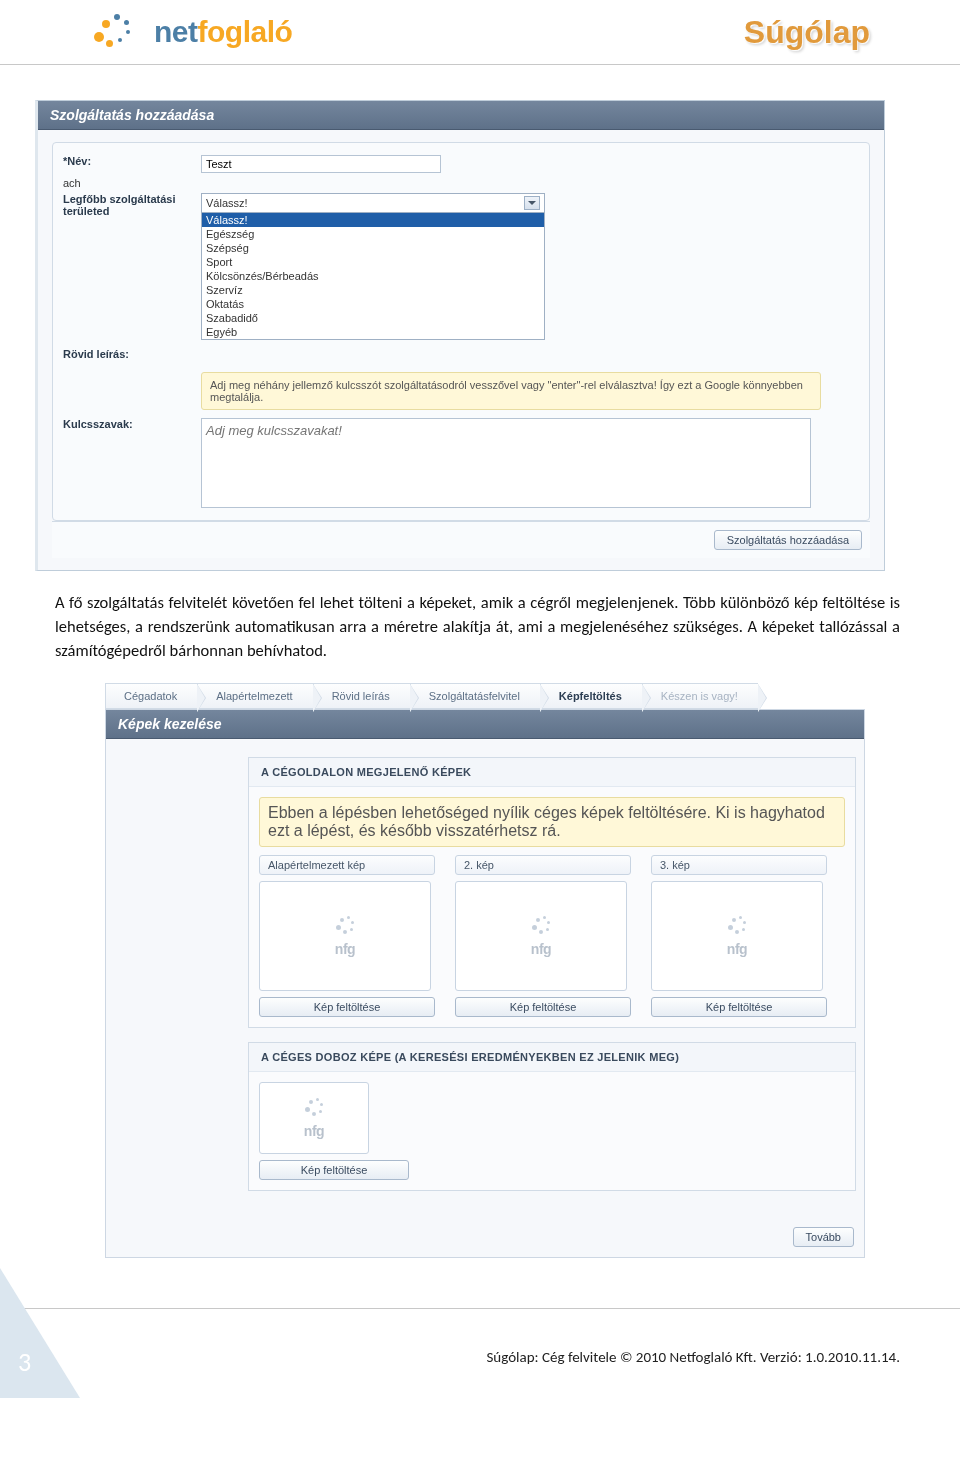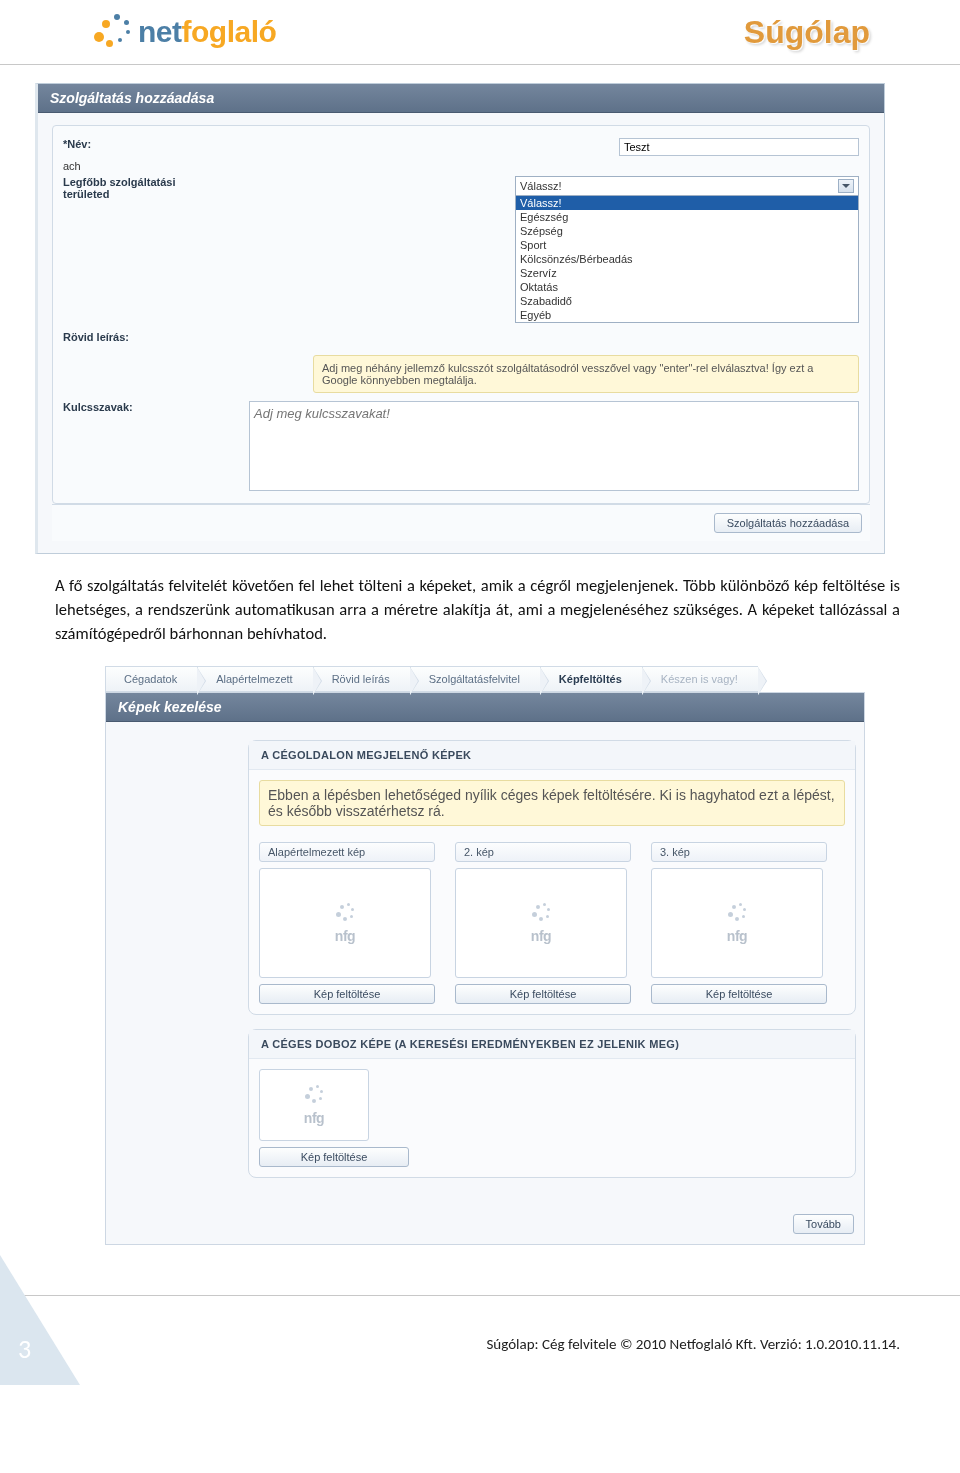--- a/index.html
+++ b/index.html
@@ -16,21 +16,21 @@
   .header-bar {
     display: flex;
     justify-content: space-between;
     align-items: center;
     padding: 10px 90px 10px 90px;
     border-bottom: 1px solid #c8c8c8;
   }
   .logo-wrap {
     display: flex;
     align-items: center;
-    gap: 4px;
+    gap: 20px;
   }
   .logo-dots {
     width: 44px; height: 44px; position: relative;
   }
   .logo-dots span {
     position: absolute; border-radius: 50%;
   }
   .logo-text {
     font-size: 30px;
     font-weight: bold;
@@ -46,21 +46,21 @@
   }
 
   
   .shot {
     margin: 0 auto;
     background: #fff;
   }
 
   
   .shot1 {
-    margin: 18px 0 0 35px;
+    margin: 35px 0 0 35px;
     border: 1px solid #bfcdda;
     border-left: 3px solid #dfe7ee;
     width: 850px;
     font-family: Verdana, sans-serif;
     font-size: 11px;
     color: #333;
   }
   .panel-head {
     background: linear-gradient(#74869d, #5e7189);
     color: #fff;
@@ -73,21 +73,21 @@
   .form-body {
     background: #f6f8fb;
     padding: 12px 14px;
   }
   .form-inner {
     border: 1px solid #d1dbe6;
     border-radius: 4px;
     background: #f9fbfd;
     padding: 8px 10px;
   }
-  .frow { display: flex; align-items: flex-start; padding: 4px 0; justify-content: space-between; }
+  .frow { display: flex; align-items: flex-start; padding: 4px 0; }
   .flabel { width: 138px; font-weight: bold; color: #2a3a4c; font-size: 11px; }
   .fval input[type=text] {
     border: 1px solid #b6c4d4; padding: 2px 4px; font-size: 11px; font-family: Verdana, sans-serif;
     width: 240px; background: #fff;
   }
   .selectbox {
     position: relative; width: 344px;
   }
   .select-top {
     border: 1px solid #9fb0c4; background: #fff; padding: 2px 4px; font-size: 11px;
@@ -105,21 +105,21 @@
   .dropdown .sel { background: #1f5ea8; color: #fff; }
   .hintbox {
     background: #fff8d8;
     border: 1px solid #e8dca0;
     border-radius: 3px;
     padding: 6px 8px;
     margin-left: 0px;
     margin-top: 4px;
     font-size: 11px;
     color: #555;
-    width: 546px;
+    width: 620px;
   }
   .kulcs-area {
     border: 1px solid #b6c4d4;
     width: 610px;
     height: 90px;
     background: #fff;
     color: #9da9b7;
     font-style: italic;
     padding: 4px;
     font-size: 13px;
@@ -176,32 +176,32 @@
     content:""; position:absolute; right:-9px; top:0; width:0; height:0;
     border-top:14px solid transparent; border-bottom:14px solid transparent;
     border-left:9px solid #d1dbe6; z-index:1;
   }
   .crumb.active { font-weight:bold; color:#2b3d52; }
   .crumb.disabled { color:#a7b3c2; }
   .shot2-body { border:1px solid #cdd7e3; background:#f6f8fb; }
   .shot2-body .panel-head { margin:0; }
   .shot2-pad { padding: 18px 8px 12px 142px; }
   .boxsection {
-    border:1px solid #d1dbe6; border-radius:8px; background:#fafbfd;
+    border:1px solid #d1dbe6; border-radius:0; background:#fafbfd;
     margin-bottom: 14px;
   }
   .box-title {
     font-weight:bold; color:#3a4a5d; padding:8px 12px;
     border-bottom:1px solid #e2e9f1; background:#f3f6fa;
     letter-spacing:.3px; font-size:11px;
   }
   .box-body { padding:10px; }
   .box-hint {
     background:#fff8d8; border:1px solid #e8dca0; border-radius:3px;
-    padding:6px 8px; font-size:14px; color:#555; margin-bottom:16px;
+    padding:6px 8px; font-size:16px; color:#555; margin-bottom:8px;
   }
   .thumbs { display:flex; gap:20px; }
   .thumb-col { width: 176px; }
   .thumb-label {
     border:1px solid #c8d4e2; border-radius:3px; padding:3px 8px;
     background:linear-gradient(#fcfdfe,#eef2f8); font-size:11px; color:#465668;
     margin-bottom:6px;
   }
   .thumb-img {
     border:1px solid #c8d4e2; border-radius:3px; width:172px; height:110px;

